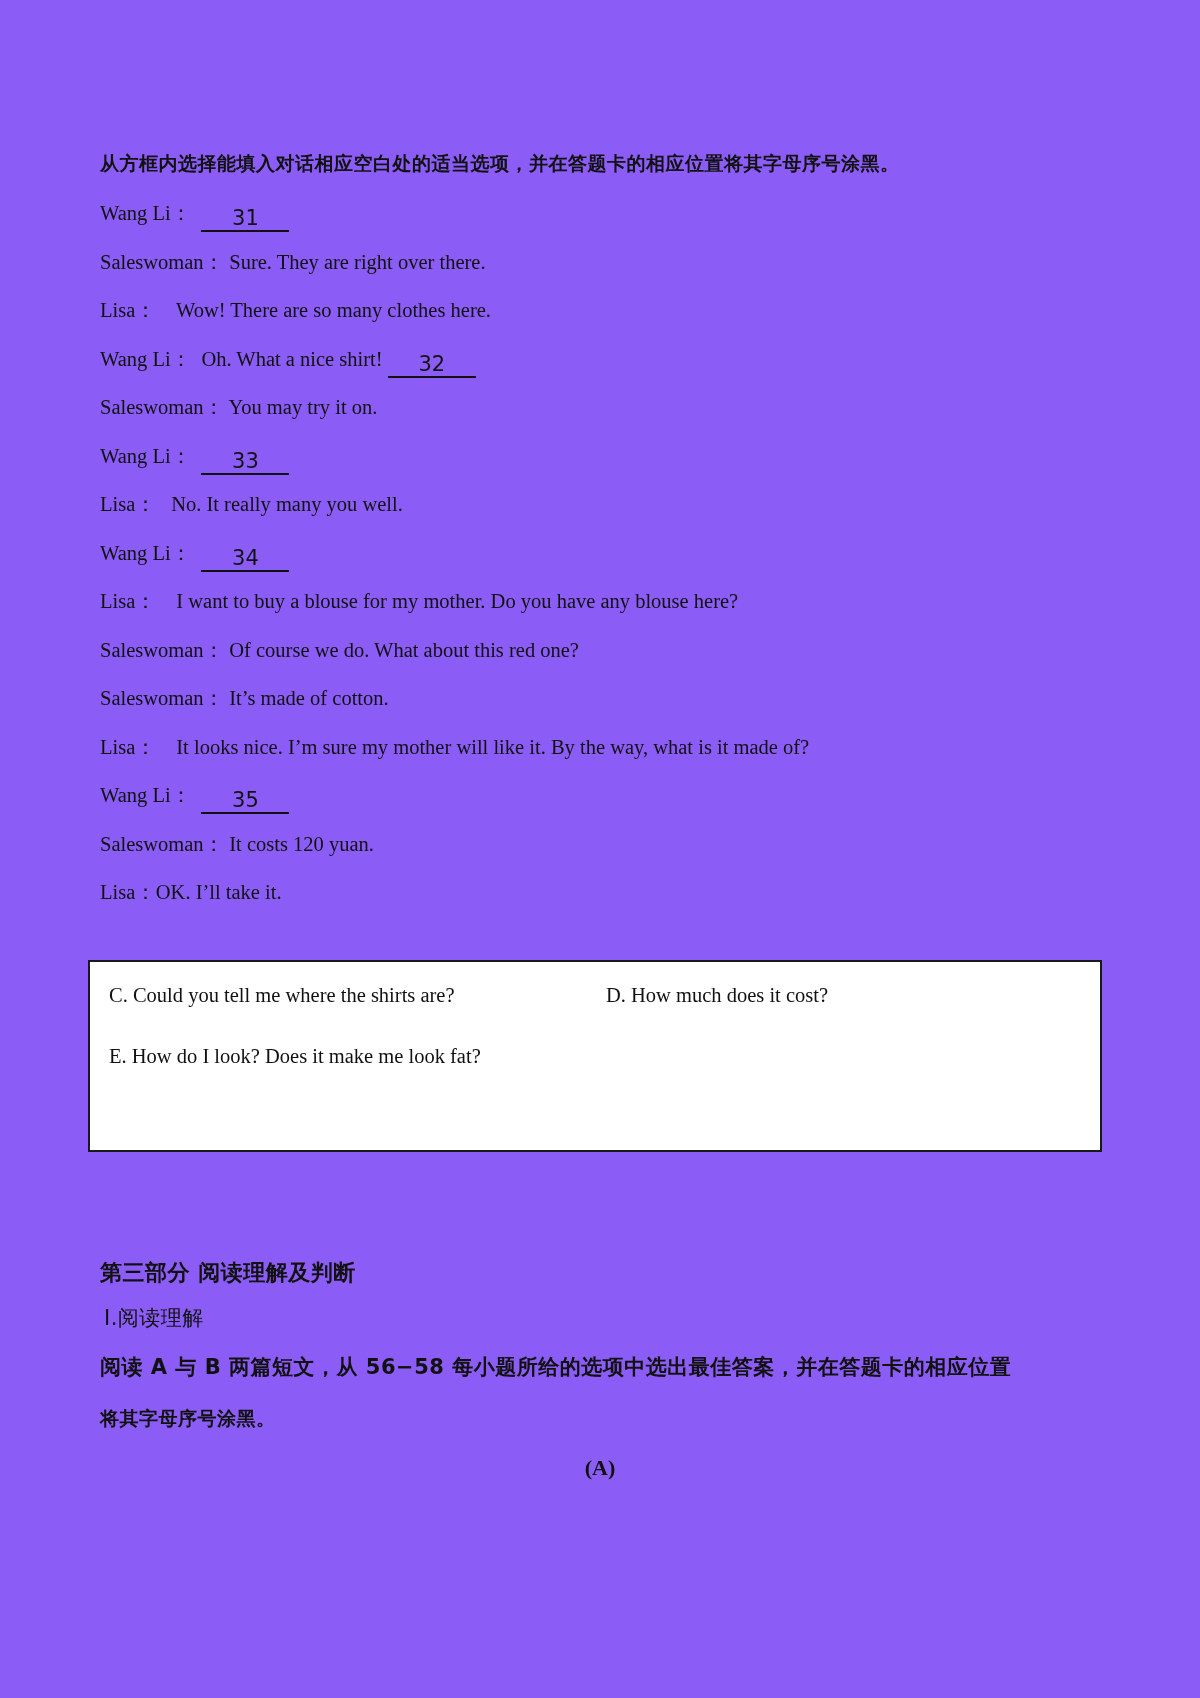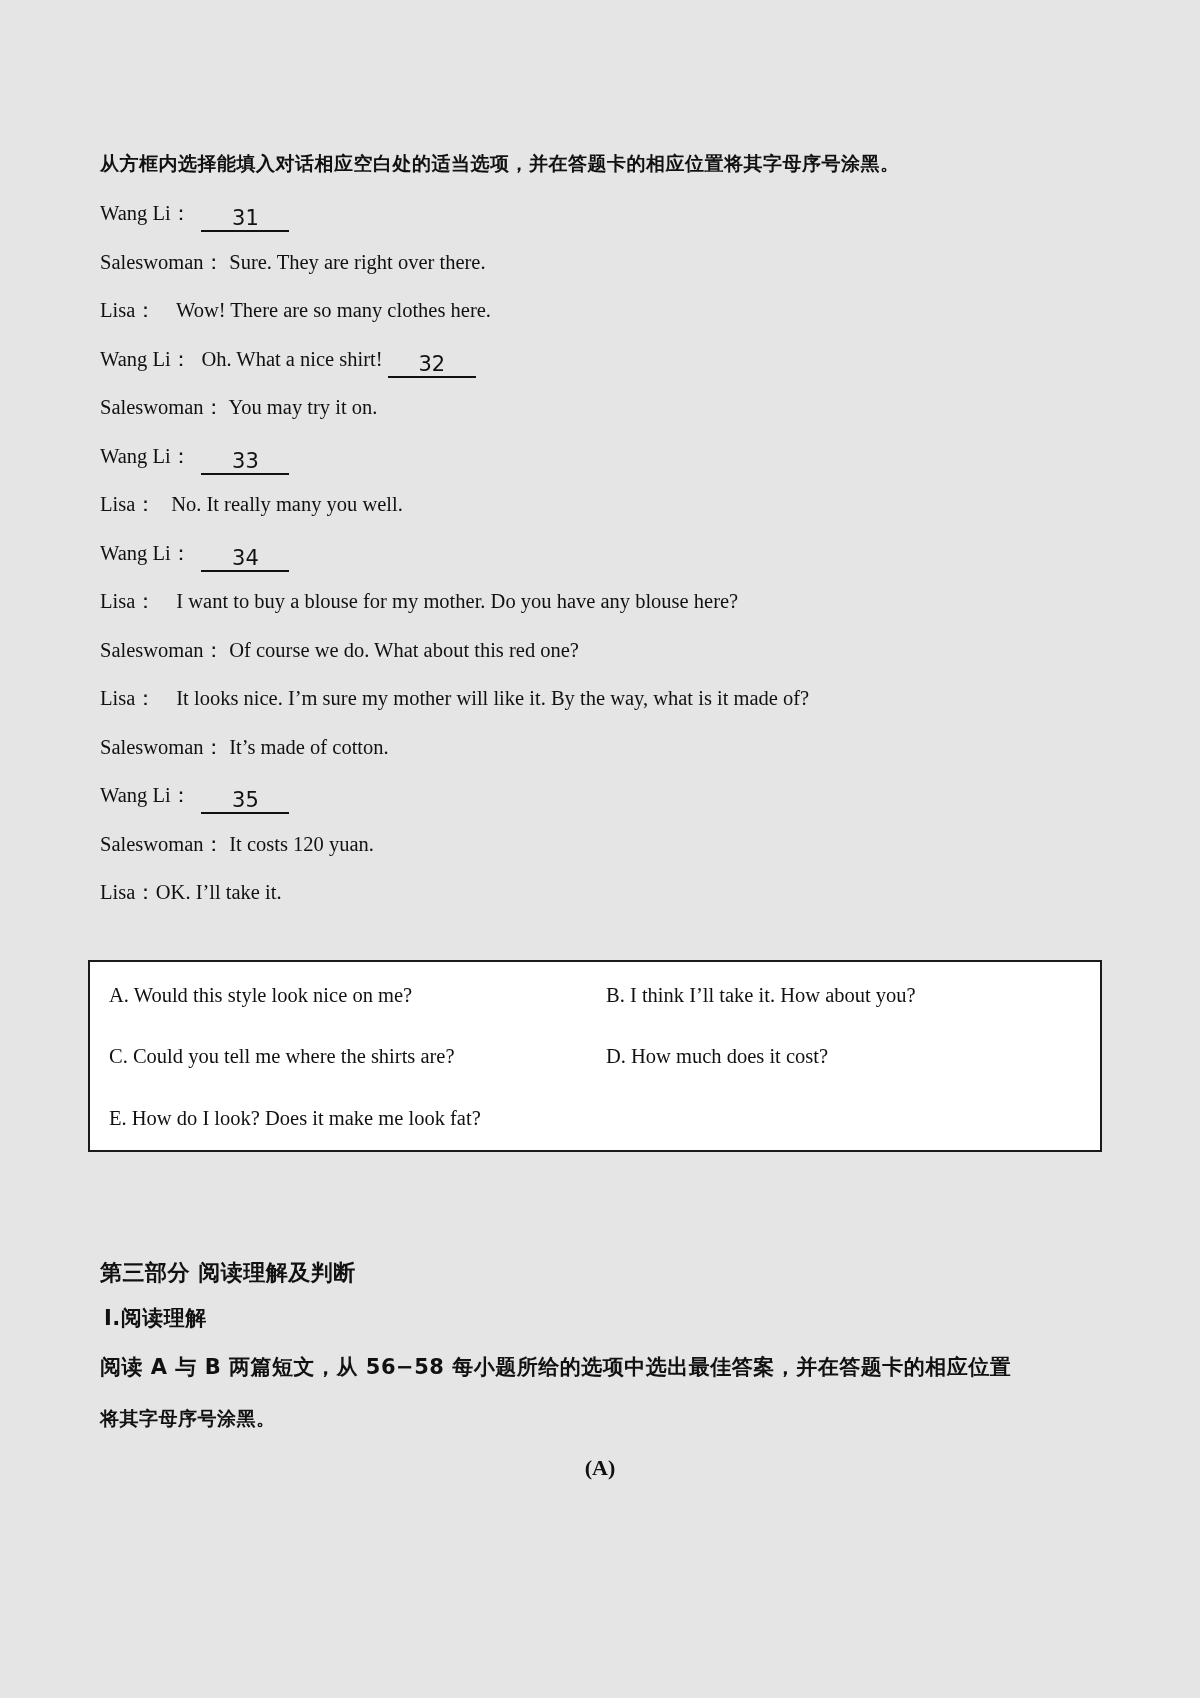--- a/index.html
+++ b/index.html
@@ -7,21 +7,21 @@
   body {
     width: 1200px;
     height: 1698px;
     position: relative;
     color: #111111;
     font-family: "Liberation Serif", serif;
   }
   .page {
     position: absolute;
     inset: 0;
-    background: #e5e5e5;
+    background: #8b5cf6;
     overflow: hidden;
   }
   
   .cn-instruction {
     position: absolute;
     left: 100px;
     top: 146px;
     width: 1000px;
     line-height: 34px;
     font-family: "DejaVu Sans", sans-serif;
@@ -85,21 +85,21 @@
     font-weight: bold;
     font-size: 22px;
     letter-spacing: 0.5px;
   }
   .sub-title {
     position: absolute;
     left: 104px;
     top: 1301px;
     line-height: 34px;
     font-family: "DejaVu Sans", sans-serif;
-    font-weight: bold;
+    font-weight: normal;
     font-size: 21px;
     letter-spacing: 0.5px;
   }
   .reading-instr-1 {
     position: absolute;
     left: 100px;
     top: 1350px;
     width: 1010px;
     line-height: 34px;
     font-family: "DejaVu Sans", sans-serif;
@@ -141,31 +141,28 @@
     <div class="dline"><span>Wang Li：  </span><span class="blank">31</span></div>
     <div class="dline"><span>Saleswoman： Sure. They are right over there.</span></div>
     <div class="dline"><span>Lisa：    Wow! There are so many clothes here.</span></div>
     <div class="dline"><span>Wang Li：  Oh. What a nice shirt! </span><span class="blank">32</span></div>
     <div class="dline"><span>Saleswoman： You may try it on.</span></div>
     <div class="dline"><span>Wang Li：  </span><span class="blank">33</span></div>
     <div class="dline"><span>Lisa：   No. It really many you well.</span></div>
     <div class="dline"><span>Wang Li：  </span><span class="blank">34</span></div>
     <div class="dline"><span>Lisa：    I want to buy a blouse for my mother. Do you have any blouse here?</span></div>
     <div class="dline"><span>Saleswoman： Of course we do. What about this red one?</span></div>
+    <div class="dline"><span>Saleswoman： It’s made of cotton.</span></div>
     <div class="dline"><span>Lisa：    It looks nice. I’m sure my mother will like it. By the way, what is it made of?</span></div>
-    <div class="dline"><span>Saleswoman： It’s made of cotton.</span></div>
     <div class="dline"><span>Wang Li：  </span><span class="blank">35</span></div>
     <div class="dline"><span>Saleswoman： It costs 120 yuan.</span></div>
     <div class="dline"><span>Lisa：OK. I’ll take it.</span></div>
   </div>
 
   <div class="options-box">
-    <div class="opt-row">
-      <span class="opt-cell-first">A. Would this style look nice on me?</span><span class="opt-cell-second">B. I think I’ll take it. How about you?</span>
-    </div>
     <div class="opt-row">
       <span class="opt-cell-first">C. Could you tell me where the shirts are?</span><span class="opt-cell-second">D. How much does it cost?</span>
     </div>
     <div class="opt-row">
       <span class="opt-cell-first">E. How do I look? Does it make me look fat?</span><span class="opt-cell-second"></span>
     </div>
   </div>
 
   <div class="part3-title">第三部分 阅读理解及判断</div>
   <div class="sub-title">Ⅰ.阅读理解</div>

